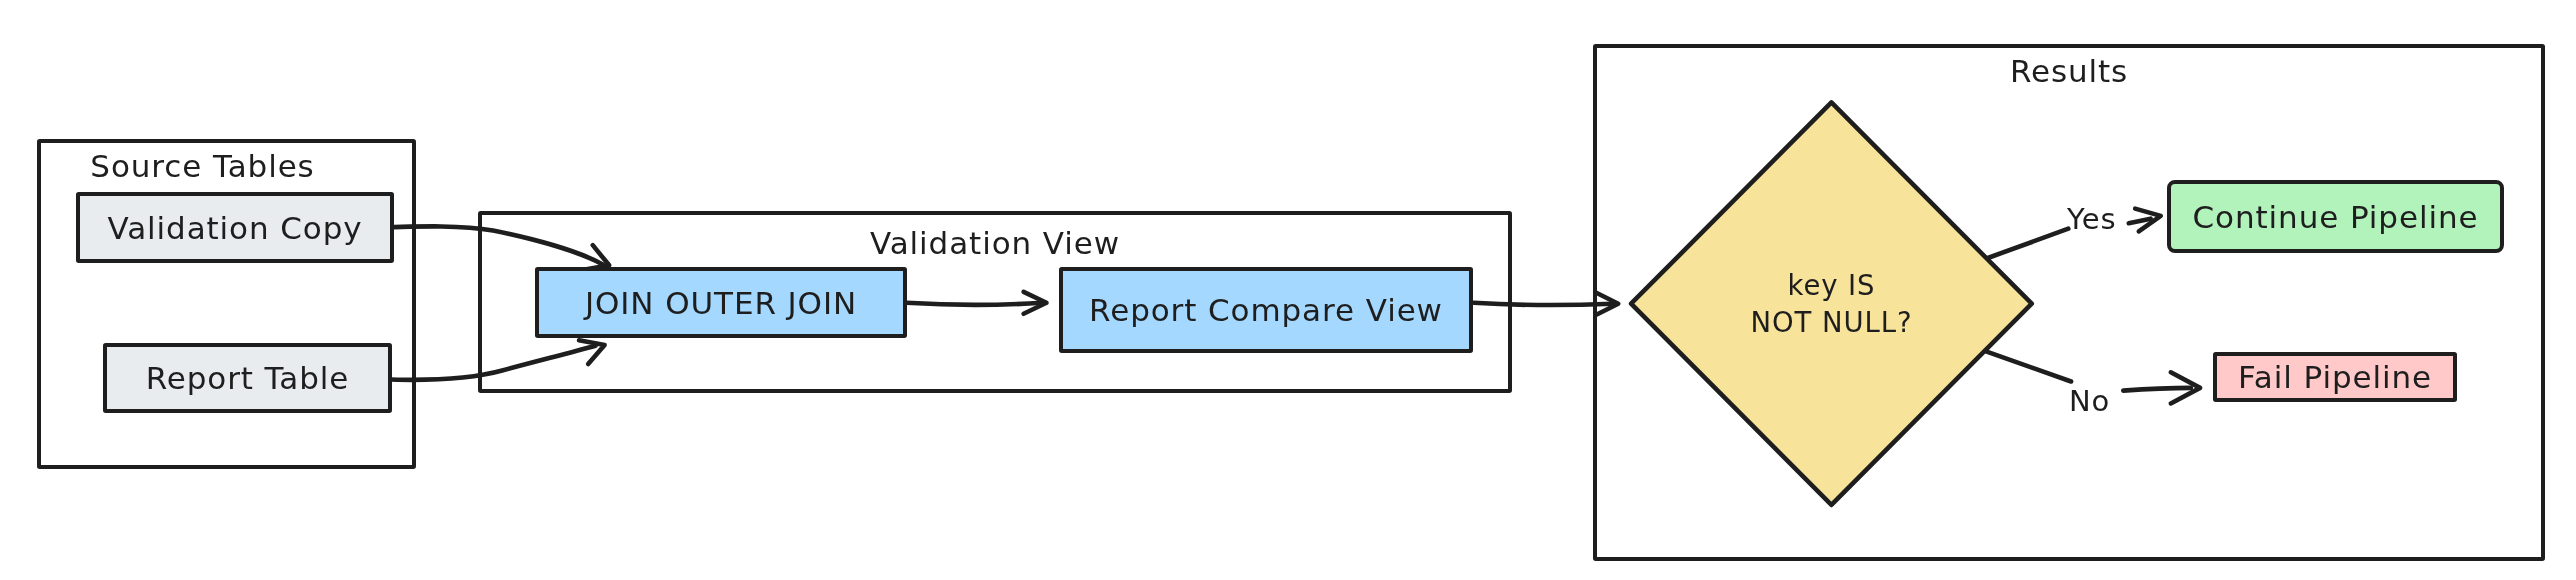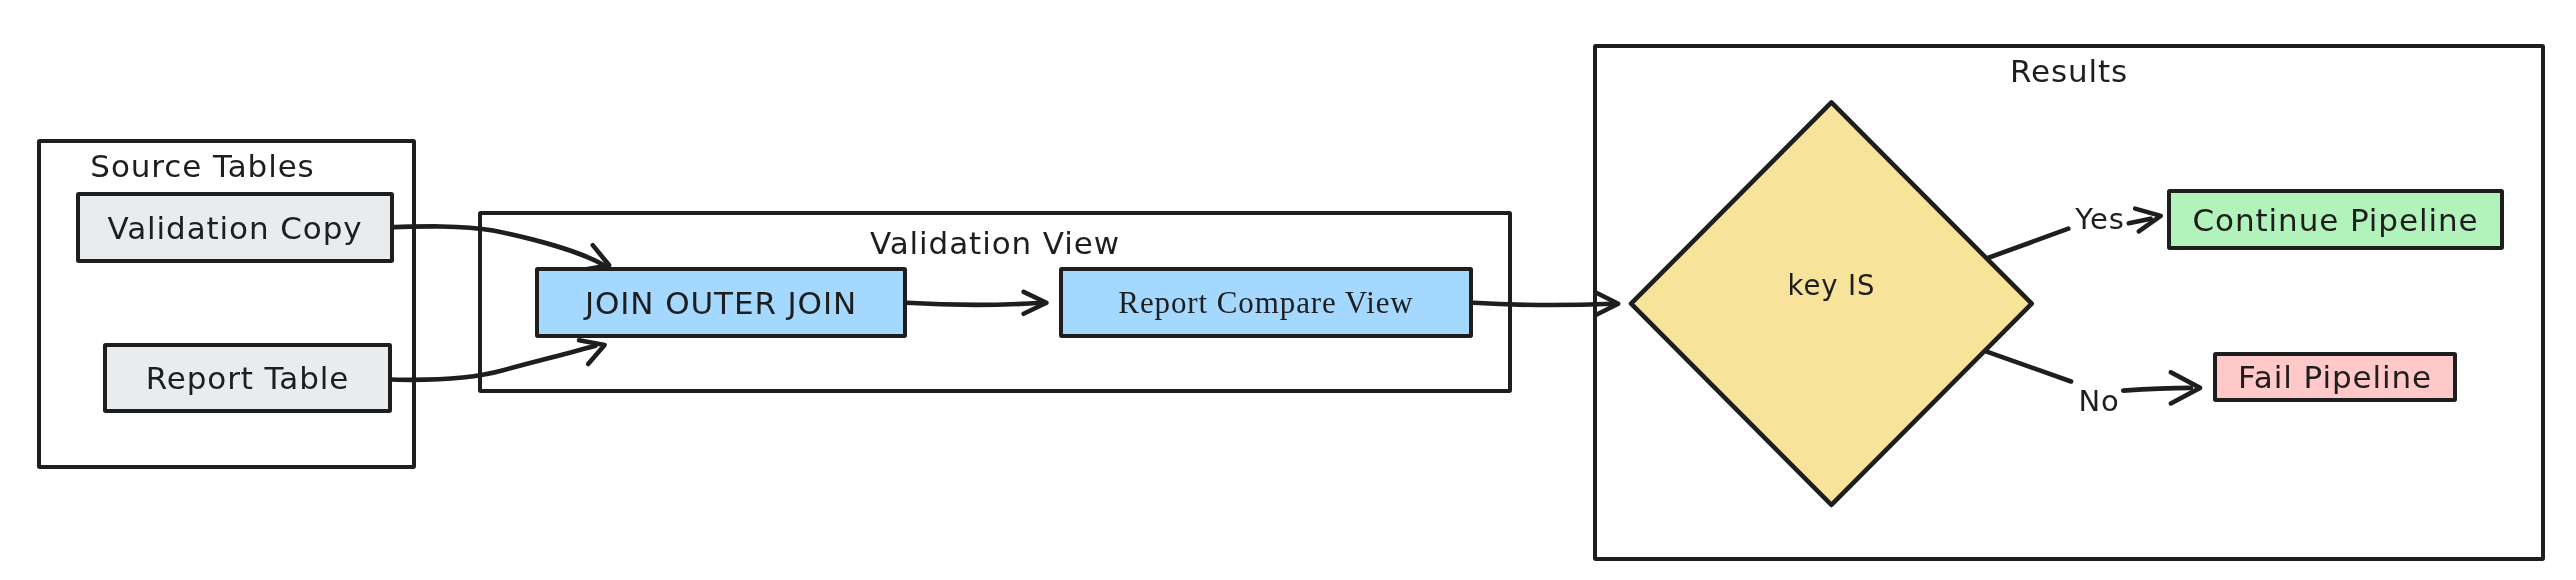--- a/index.html
+++ b/index.html
@@ -51,37 +51,37 @@
     letter-spacing: 0.9px;
     white-space: nowrap;
   }
   .n-gray  { background: var(--gray); }
   .n-blue  { background: var(--blue); }
   .n-green { background: var(--green); }
   .n-red   { background: var(--red); }
   .n-validation-copy { left: 76px;   top: 192px; width: 318px; height: 71px; }
   .n-report-table    { left: 103px;  top: 343px; width: 289px; height: 70px; }
   .n-join            { left: 535px;  top: 267px; width: 372px; height: 71px; }
-  .n-compare         { left: 1059px; top: 267px; width: 414px; height: 71px; font-family: Liberation Serif, serif; }
-  .n-continue        { left: 2167px; top: 189px; width: 337px; height: 61px; }
+  .n-compare         { left: 1059px; top: 267px; width: 414px; height: 86px; }
+  .n-continue        { left: 2167px; top: 180px; width: 337px; height: 73px; border-radius: 8px; }
   .n-fail            { left: 2213px; top: 352px; width: 244px; height: 50px; }
   .diamond-label {
     position: absolute;
     left: 1694px; top: 267px; width: 275px;
     text-align: center;
     font-size: 27.5px;
     font-weight: 500;
     line-height: 37px;
     letter-spacing: 0.9px;
   }
   .edge-label {
     position: absolute;
     font-size: 29px;
     font-weight: 500;
-    text-align: center;
+    text-align: left;
     letter-spacing: 0.9px;
     white-space: nowrap;
   }
   .l-yes { left: 2067px; top: 202px; width: 66px; }
   .l-no  { left: 2069px; top: 384px; width: 60px; }
   .stroke-path {
     fill: none;
     stroke: var(--stroke);
     stroke-width: 5px;
     stroke-linecap: round;
@@ -145,19 +145,20 @@
   </div>
   <div class="node n-green n-continue">
     <span>Continue Pipeline</span>
   </div>
   <div class="node n-red n-fail">
     <span>Fail Pipeline</span>
   </div>
 
   <div class="diamond-label">
     <div>key IS</div>
+    <div>NOT NULL?</div>
   </div>
 
   <div class="edge-label l-yes">Yes</div>
   <div class="edge-label l-no">No</div>
 
 </div>
 
 
 </body></html>

